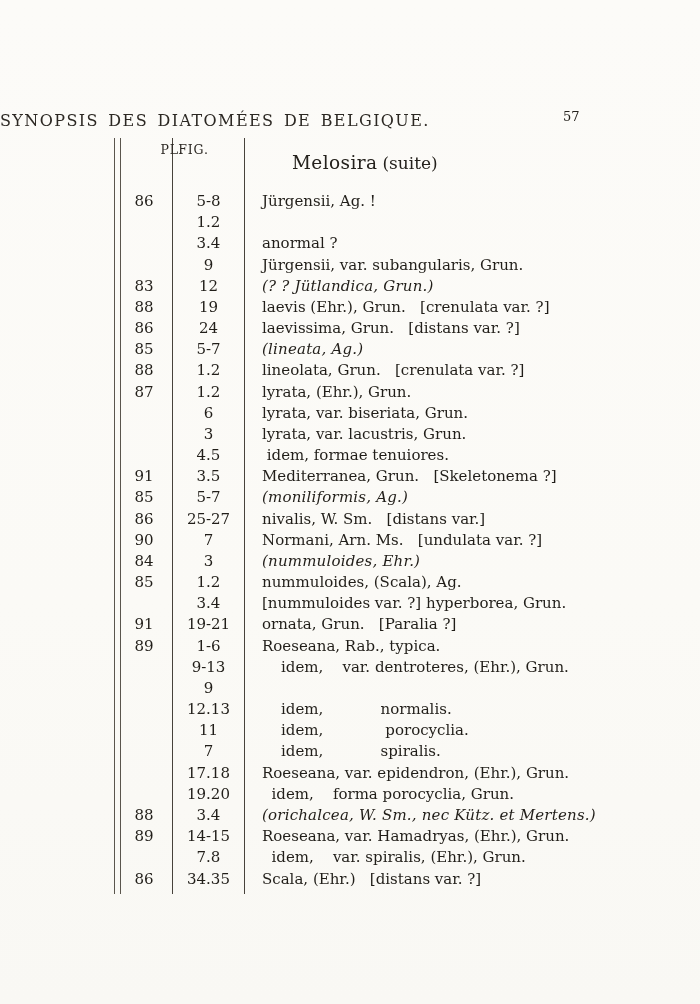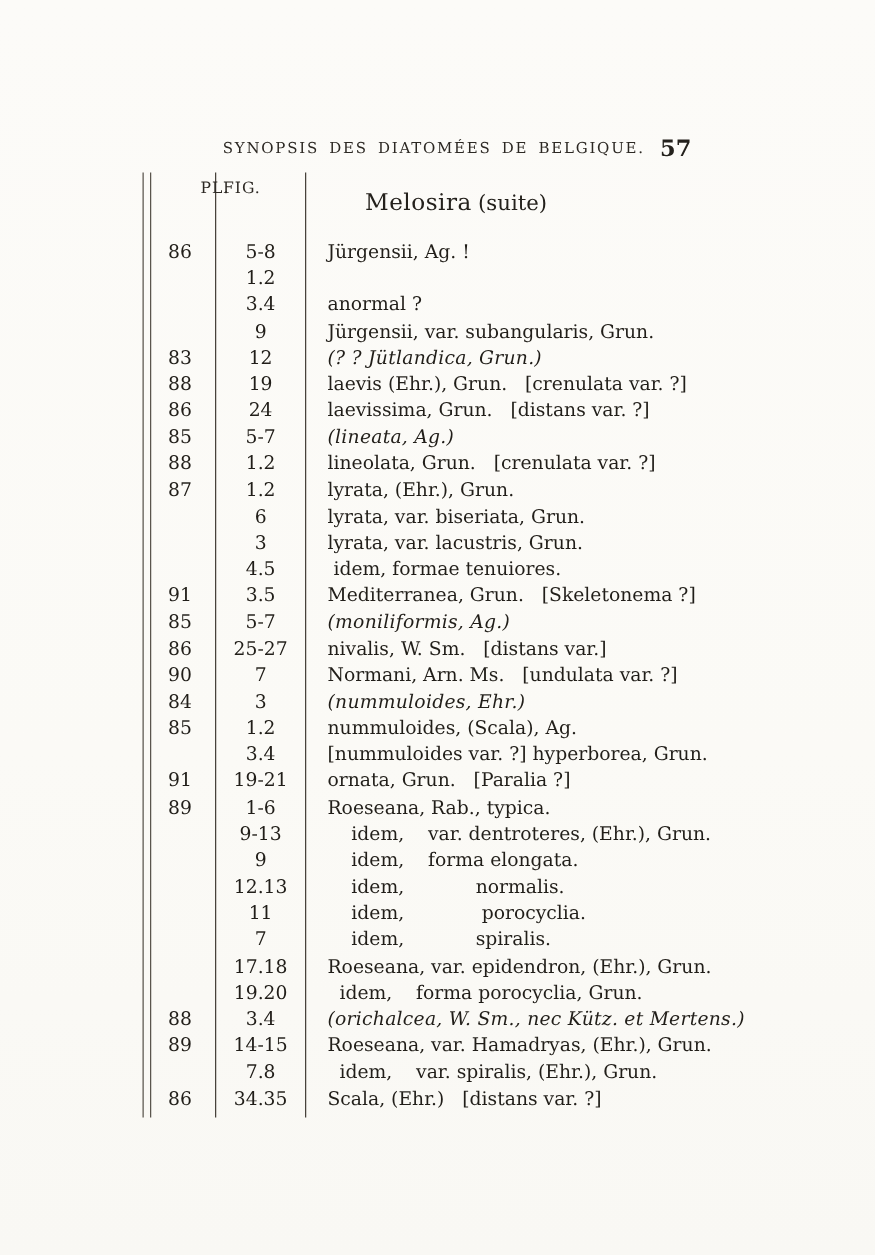--- a/index.html
+++ b/index.html
@@ -15,33 +15,31 @@
     background-image: linear-gradient(180deg, #fcfbf8 0%, #fbfaf6 60%, #f9f8f4 100%);
     font-family: "DejaVu Serif", "Liberation Serif", serif;
     color: #24211c;
     overflow: hidden;
   }
   .running-header {
     position: absolute;
     top: 111px;
     left: 0;
     width: 694px;
-    text-align: center;
-    font-size: 12px;
+    font-size: 16px;
     letter-spacing: 1.4px;
     word-spacing: 3px;
     color: #2c2823;
   }
   .page-number {
     position: absolute;
     top: 109px;
-    left: 528px;
-    font-size: 18px;
+    left: 563px;
+    font-size: 13px;
     color: #24211c;
-    font-weight: bold;
   }
   .vrule {
     position: absolute;
     top: 138px;
     height: 756px;
     width: 1.4px;
     background: #47423b;
   }
   .vrule-double {
     left: 114px;
@@ -224,21 +222,20 @@
           <div class="cell desc">Roeseana, Rab., typica.</div>
         </div>
         <div class="row">
           <div class="cell pl"></div>
           <div class="cell fig">9-13</div>
           <div class="cell desc">    idem,    var. dentroteres, (Ehr.), Grun.</div>
         </div>
         <div class="row">
           <div class="cell pl"></div>
           <div class="cell fig">9</div>
-          <div class="cell desc">    idem,    forma elongata.</div>
         </div>
         <div class="row">
           <div class="cell pl"></div>
           <div class="cell fig">12.13</div>
           <div class="cell desc">    idem,            normalis.</div>
         </div>
         <div class="row">
           <div class="cell pl"></div>
           <div class="cell fig">11</div>
           <div class="cell desc">    idem,             porocyclia.</div>

